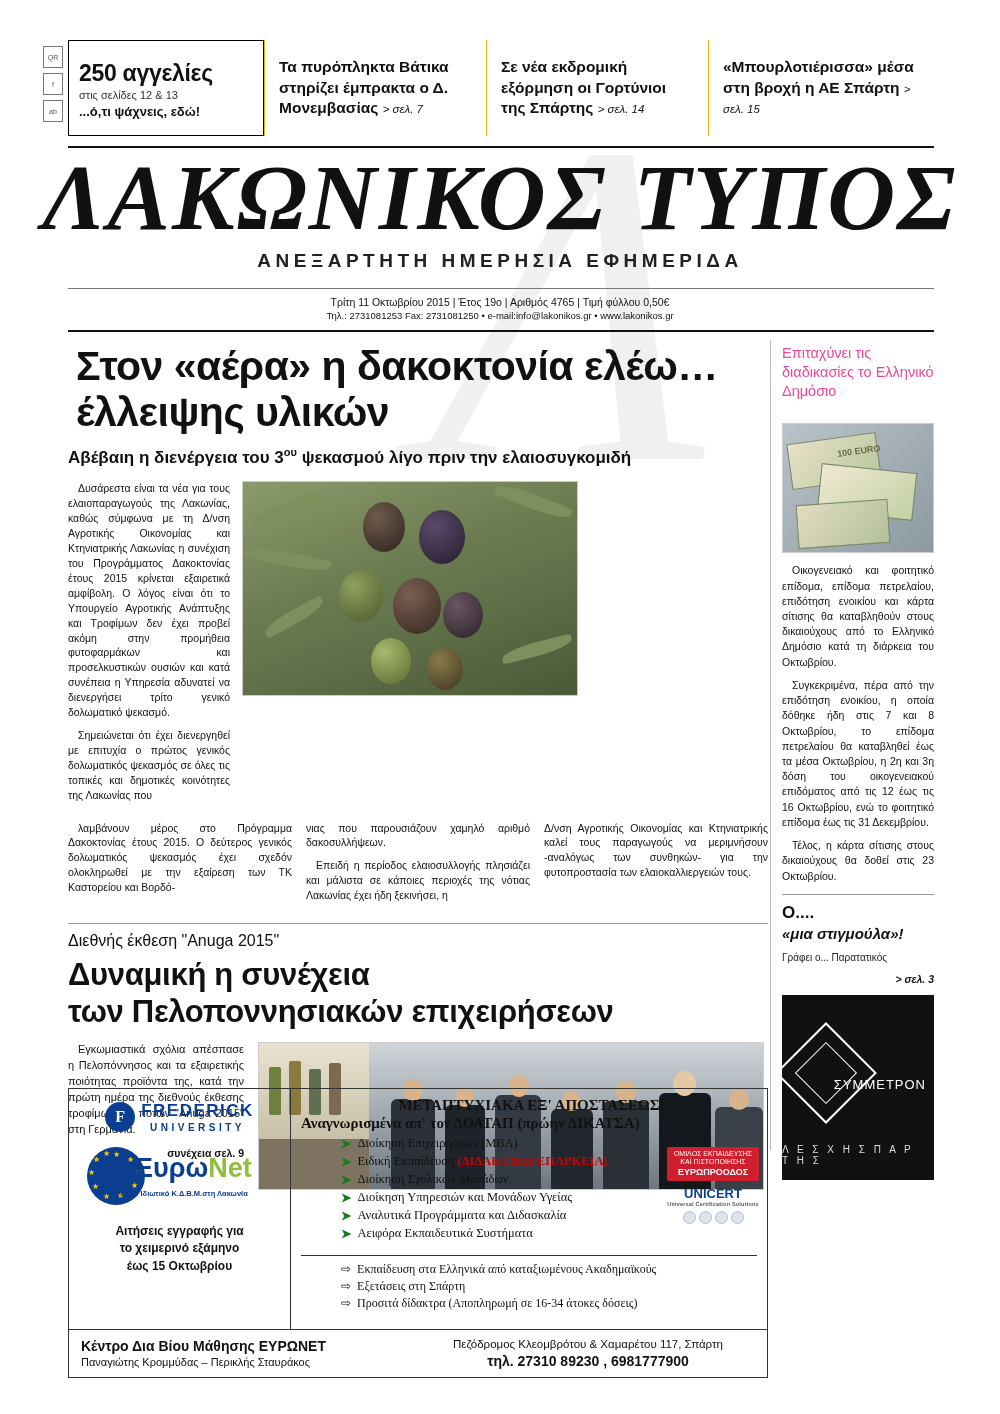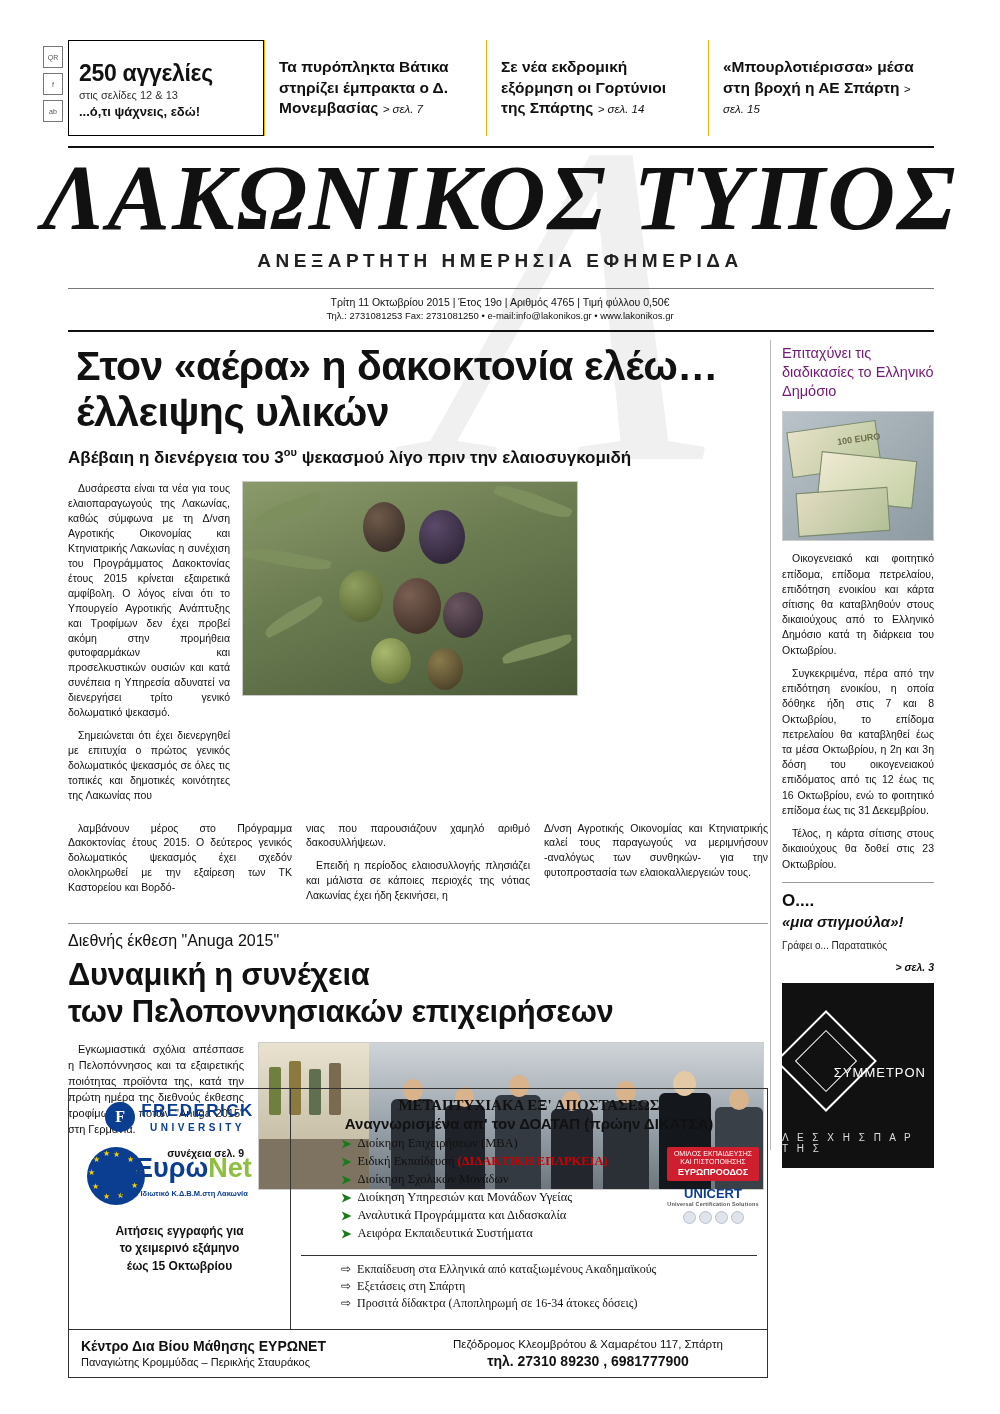--- a/index.html
+++ b/index.html
@@ -107,21 +107,21 @@
   .sec-text .cont { text-align:right; font-weight:bold; font-size:10.5px; margin-top:8px; text-indent:0;margin-left:47px;}
   .photo-sec {
     width:506px; height:148px; border:1px solid #ccc; position:relative; overflow:hidden;
     background:linear-gradient(180deg,#cfd4d8 0%,#9aa3ab 55%,#6f777e 100%);
   }
   .figure { position:absolute; background:#2c3138; border-radius:6px 6px 0 0;}
   .head { position:absolute; background:#d9b38c; border-radius:50%;}
 
   
   .rc-head { font-size:17px; font-weight:bold; line-height:1.3; margin:0 0 2px 0;}
-  .rc-sub { font-size:14.5px; line-height:1.32; color:#701a75; margin:0 0 10px 0;}
+  .rc-sub { font-size:14.5px; line-height:1.32; color:#ec4899; margin:0 0 22px 0;}
   .rc-photo {
     width:152px; height:130px; border:1px solid #ccc; margin-bottom:10px; position:relative;
     overflow:hidden; background:linear-gradient(135deg,#b9c3c9 0%,#8d99a1 100%);
   }
   .note { position:absolute; border:1px solid #7a8a6a; background:#cfd8c0;}
   .rc-body { font-size:10.5px; line-height:1.45; text-align:justify;}
   .rc-body p { margin:0 0 8px 0; text-indent:10px;}
   .rc-sep { height:1px; background:#999; margin:10px 0 8px 0;}
   .rc-o { font-size:17px; font-weight:bold; margin:0;}
   .rc-quote { font-size:15px; font-weight:bold; font-style:italic; margin:2px 0 6px 0;}
@@ -160,21 +160,21 @@
     background:#0b3d91;
   }
   .star { position:absolute; color:#f5d000; font-size:8px;}
   .euro-txt { position:absolute; left:56px; top:8px; font-size:27px; font-weight:bold; color:#0b3d91;}
   .euro-txt .w { color:#8fbf3f; }
   .euro-cap { position:absolute; left:40px; top:44px; font-size:7.5px; font-weight:bold; color:#0b3d91;}
   .ad-left .apply { font-size:12px; font-weight:bold; margin-top:14px; line-height:1.45;}
 
   .ad-right { width:476px; padding:8px 10px 6px 10px; position:relative;}
   .ad-right .h1 { text-align:center; font-size:15px; font-weight:bold; font-family:"Liberation Serif", serif;}
-  .ad-right .h2 { text-align:center; font-size:15px; font-weight:bold; font-family:Liberation Sans, sans-serif; margin-top:1px;}
+  .ad-right .h2 { text-align:left; font-size:15px; font-weight:bold; font-family:Liberation Serif, serif; margin-top:1px;}
   .ad-list { margin-top:4px; font-family:"Liberation Serif", serif; font-size:12.5px;}
   .ad-list li { list-style:none; margin:2px 0; display:flex; gap:6px; align-items:flex-start;}
   .ad-list .arrow { color:#1b7a1b; font-weight:bold;}
   .hl { color:#c00; font-weight:bold;}
   .ad-sublist { margin-top:6px; border-top:1px solid #333; padding-top:4px; font-family:"Liberation Serif", serif; font-size:12px;}
   .ad-sublist li { list-style:none; margin:2px 0; display:flex; gap:6px;}
   .badges { position:absolute; right:8px; top:58px; width:92px; text-align:center;}
   .badge-red { background:#cf1f2e; color:#fff; font-size:7px; padding:3px 2px; border-radius:2px; line-height:1.2;}
   .badge-red b { font-size:9px; display:block;}
   .badge-uni { margin-top:5px; font-size:13px; font-weight:bold; color:#0b3d91;}

